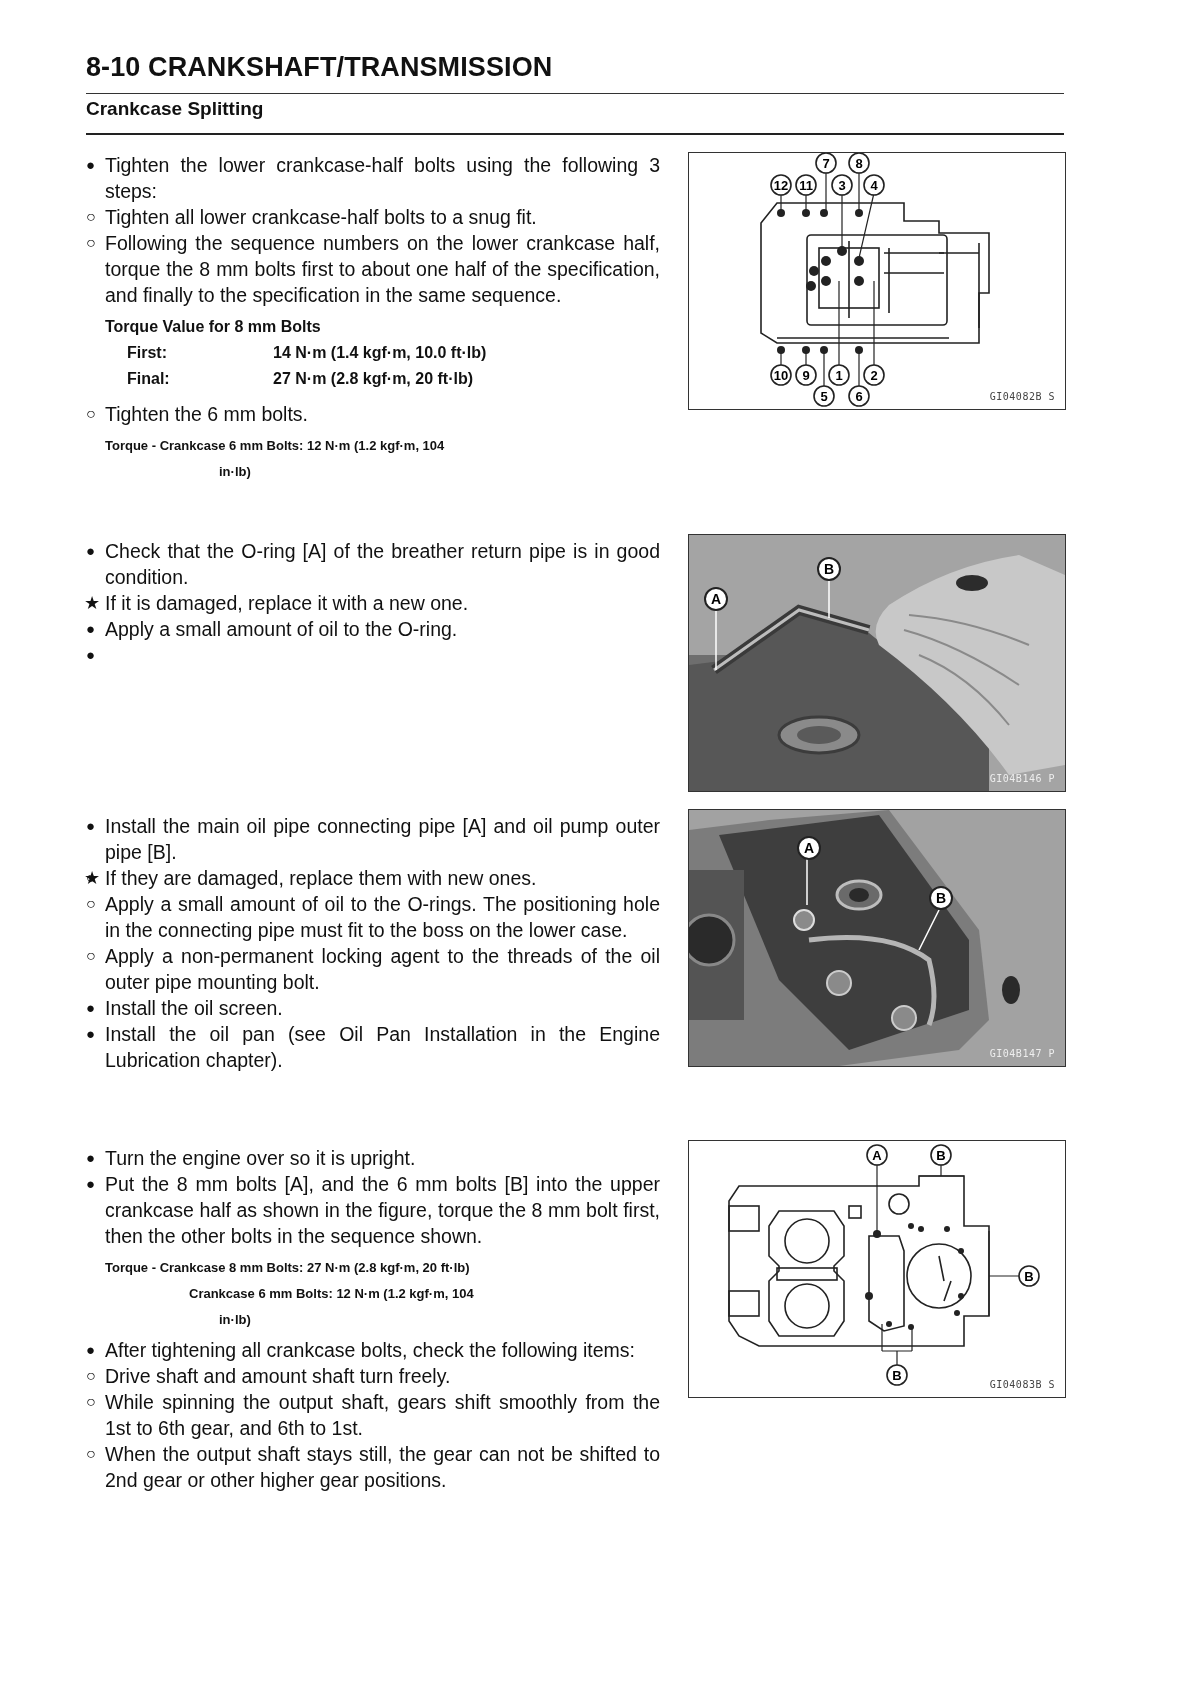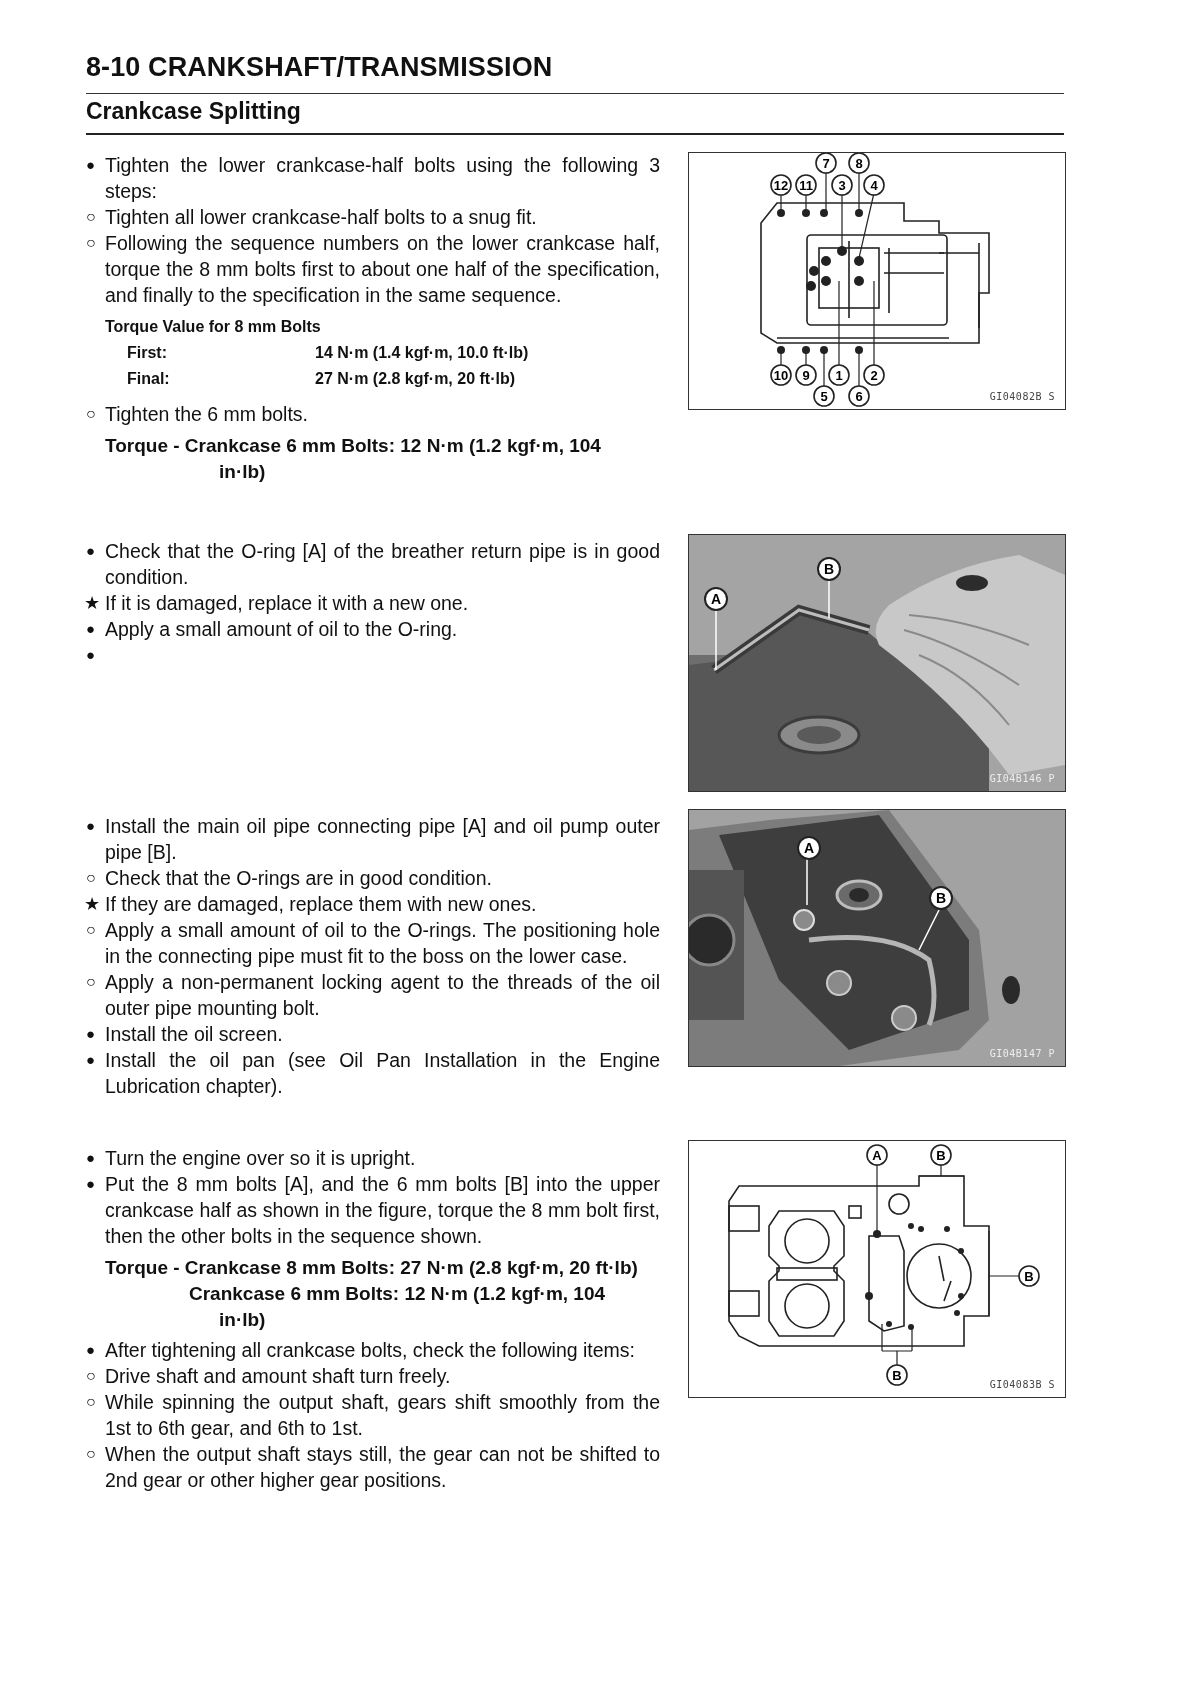--- a/index.html
+++ b/index.html
@@ -1,32 +1,32 @@
 <!DOCTYPE html>
 <html><head>
   <meta charset="utf-8">
   <style>
     html, body { margin: 0; padding: 0; background: #ffffff; }
     body { width: 1190px; height: 1684px; position: relative; overflow: hidden;
       font-family: "Liberation Sans", sans-serif; color: #111; }
     .page-title { position: absolute; left: 86px; top: 52px; font-size: 27px; font-weight: bold; letter-spacing: 0.1px; text-align: center; }
     .rule1 { position: absolute; left: 86px; top: 93px; width: 978px; height: 1px; background: #333; }
-    .section-title { position: absolute; left: 86px; top: 98px; font-size: 23px; font-weight: bold; }
+    .section-title { position: absolute; left: 86px; top: 98px; font-size: 19px; font-weight: bold; }
     .rule2 { position: absolute; left: 86px; top: 133px; width: 978px; height: 1.5px; background: #222; }
 
     .block { position: absolute; left: 86px; width: 574px; font-size: 19.5px; line-height: 26px; }
     .item { position: relative; padding-left: 19px; text-align: justify; }
     .item .mk { position: absolute; left: 0; top: 0; width: 18px; font-size: 14px; }
     .item .mk.bullet { font-size: 15px; }
     .item .mk.star { font-size: 18px; left: -2px; }
     .item .mk.circle { font-size: 16px; }
     .spec { font-weight: bold; font-size: 16px; line-height: 26px; padding-left: 19px; margin-top: 6px; margin-bottom: 9px; }
-    .spec-row { display: flex; padding-left: 22px; gap: 42px; }
+    .spec-row { display: flex; padding-left: 22px; }
     .spec-row .k { width: 146px; }
-    .torque { font-weight: bold; font-size: 19px; line-height: 26px; padding-left: 19px; margin-top: 6px; margin-bottom: 4px; text-align: justify; }
+    .torque { font-weight: bold; font-size: 13px; line-height: 26px; padding-left: 19px; margin-top: 6px; margin-bottom: 4px; text-align: justify; }
     .torque .cont { display: block; padding-left: 114px; text-align: justify; }
     .torque .cont2 { display: block; padding-left: 114px; }
 
     .figure { position: absolute; left: 688px; width: 376px; border: 1.5px solid #333; background: #fff; overflow: hidden; }
     .figure svg { display: block; }
     .fig-code { position: absolute; right: 10px; bottom: 7px; font-size: 10px; color: #444; font-family: "DejaVu Sans Mono", monospace; letter-spacing: 0.5px; }
     .photo .fig-code { color: #eee; }
   </style>
 </head>
 <body>
@@ -169,21 +169,21 @@
         <text x="27" y="69">A</text>
       <circle cx="140" cy="34" r="11" fill="#fff" stroke="#222" stroke-width="2"></circle>
         <text x="140" y="39">B</text>
     </g>
   </svg>
   <div class="fig-code">GI04B146  P</div>
 </div>
 
 <div class="block" style="top:813px;">
   <div class="item"><span class="mk bullet">●</span><span>Install the main oil pipe connecting pipe [A] and oil pump outer pipe [B].</span></div>
-  <div class="item"><span class="mk circle">○</span><span>Check that the O-rings are in good condition.</span></div>
+  <div class="item"><span class="mk circle">○</span></div>
   <div class="item"><span class="mk star">★</span><span>If they are damaged, replace them with new ones.</span></div>
   <div class="item"><span class="mk circle">○</span><span>Apply a small amount of oil to the O-rings.  The positioning hole in the connecting pipe must fit to the boss on the lower case.</span></div>
   <div class="item"><span class="mk circle">○</span><span>Apply a non-permanent locking agent to the threads of the oil outer pipe mounting bolt.</span></div>
   <div class="item"><span class="mk bullet">●</span><span>Install the oil screen.</span></div>
   <div class="item"><span class="mk bullet">●</span><span>Install the oil pan (see Oil Pan Installation in the Engine Lubrication chapter).</span></div>
 </div>
 
 <div class="figure photo" style="top:809px;height:256px;background:#8e8e8e;">
   <svg width="376" height="256" viewBox="0 0 376 256">
     <rect width="376" height="256" fill="#a2a2a2"></rect>

